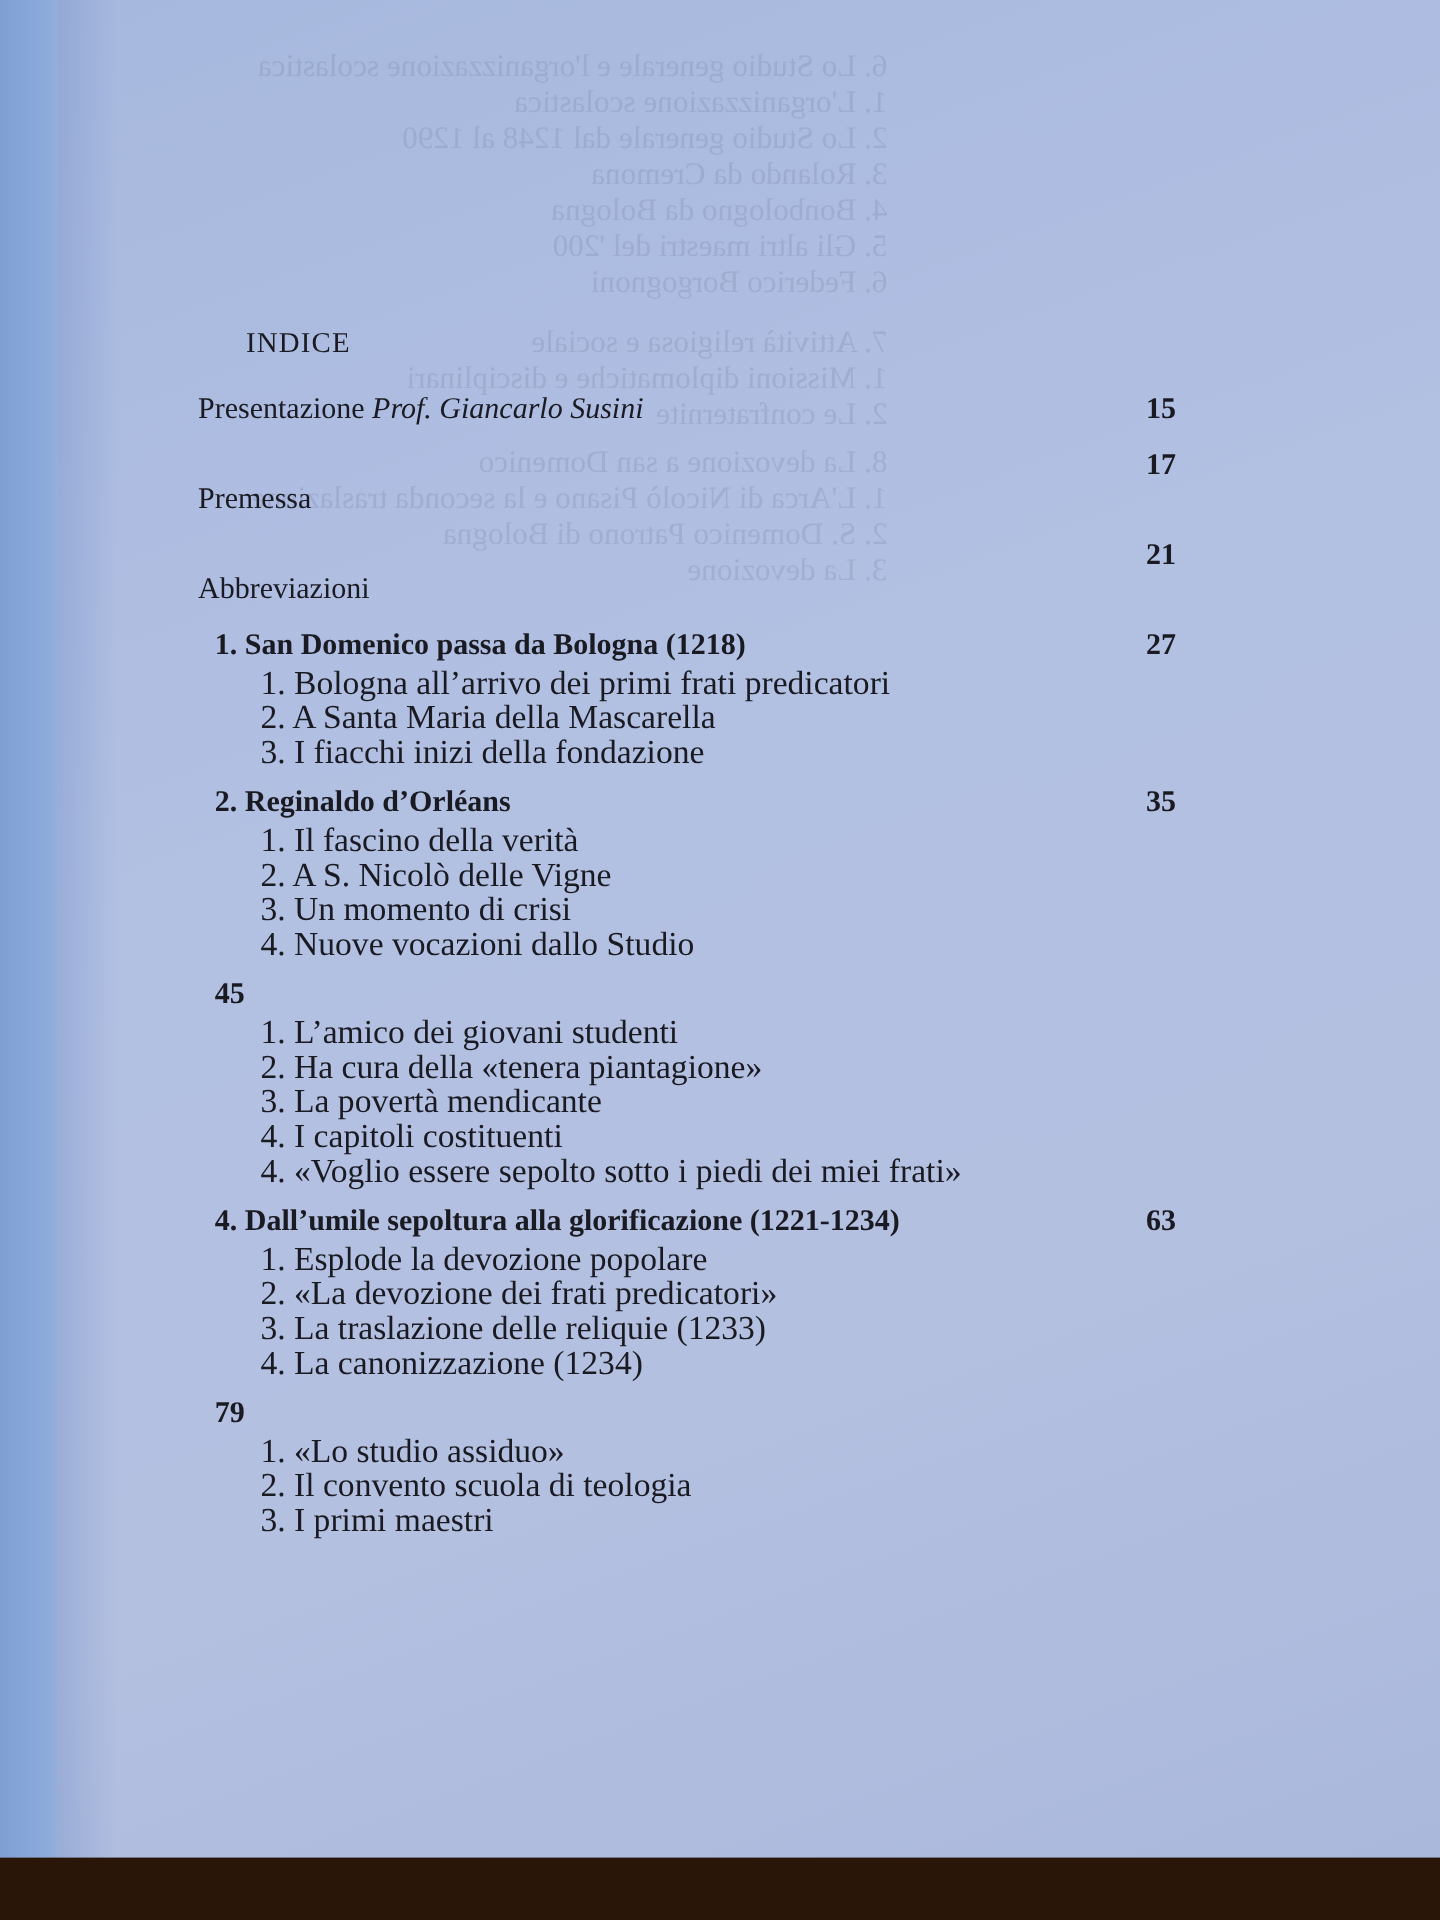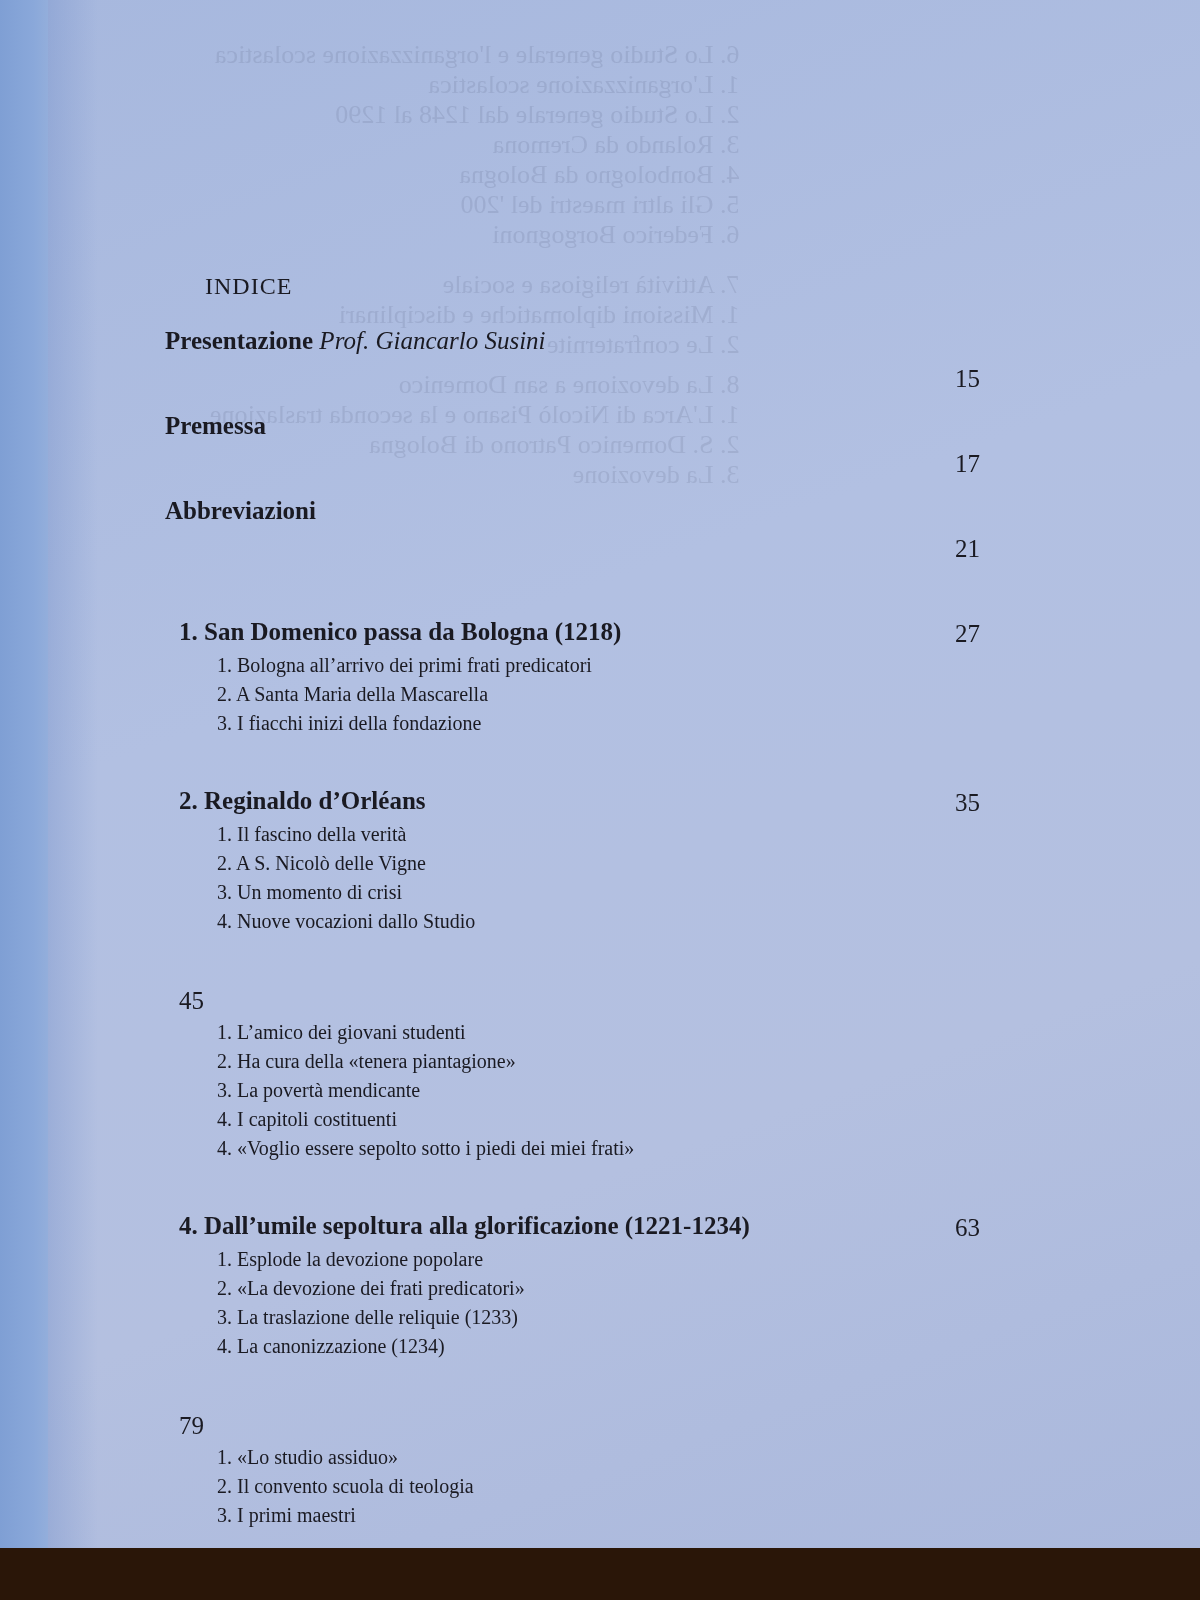--- a/index.html
+++ b/index.html
@@ -63,42 +63,42 @@
       line-height: 40px;
     }
     .front-row {
       display: flex;
       justify-content: space-between;
       font-size: 25px;
       line-height: 34px;
       margin-bottom: 13px;
       width: 815px;
     }
-    .front-row .label { font-weight: bold; }
+    .front-row .label { font-weight: normal; margin-top: 28px; }
     .chapter {
       margin-top: 4px;
       margin-bottom: 10px;
     }
     .chapter-head {
       display: flex;
       justify-content: space-between;
       font-size: 25px;
       line-height: 34px;
       width: 815px;
       margin-left: 14px;
       width: 801px;
     }
-    .chapter-head .label { font-weight: bold; margin-top: 36px; }
+    .chapter-head .label { font-weight: bold; }
     .sub {
-      font-size: 20px;
+      font-size: 28px;
       line-height: 29px;
       margin-left: 52px;
       white-space: nowrap;
     }
-    .page-num { font-weight: normal; margin-top: 38px; }
+    .page-num { font-weight: bold; }
   </style>
 </head>
 <body>
 
 <div class="spine"></div>
 <div class="page"></div>
 <div class="page-shadow"></div>
 
 <div class="bleed" style="left:210px; top:40px;">
   <div>6. Lo Studio generale e l'organizzazione scolastica</div>

